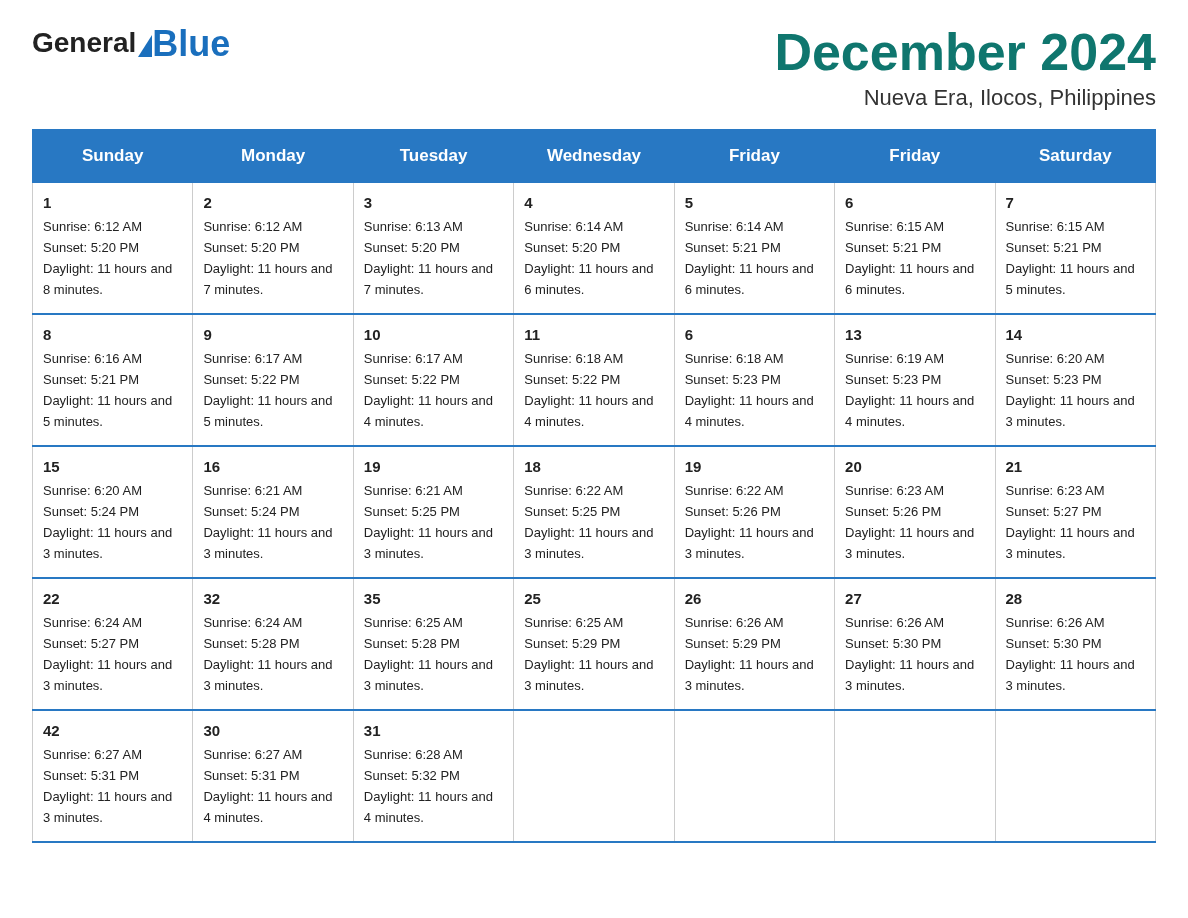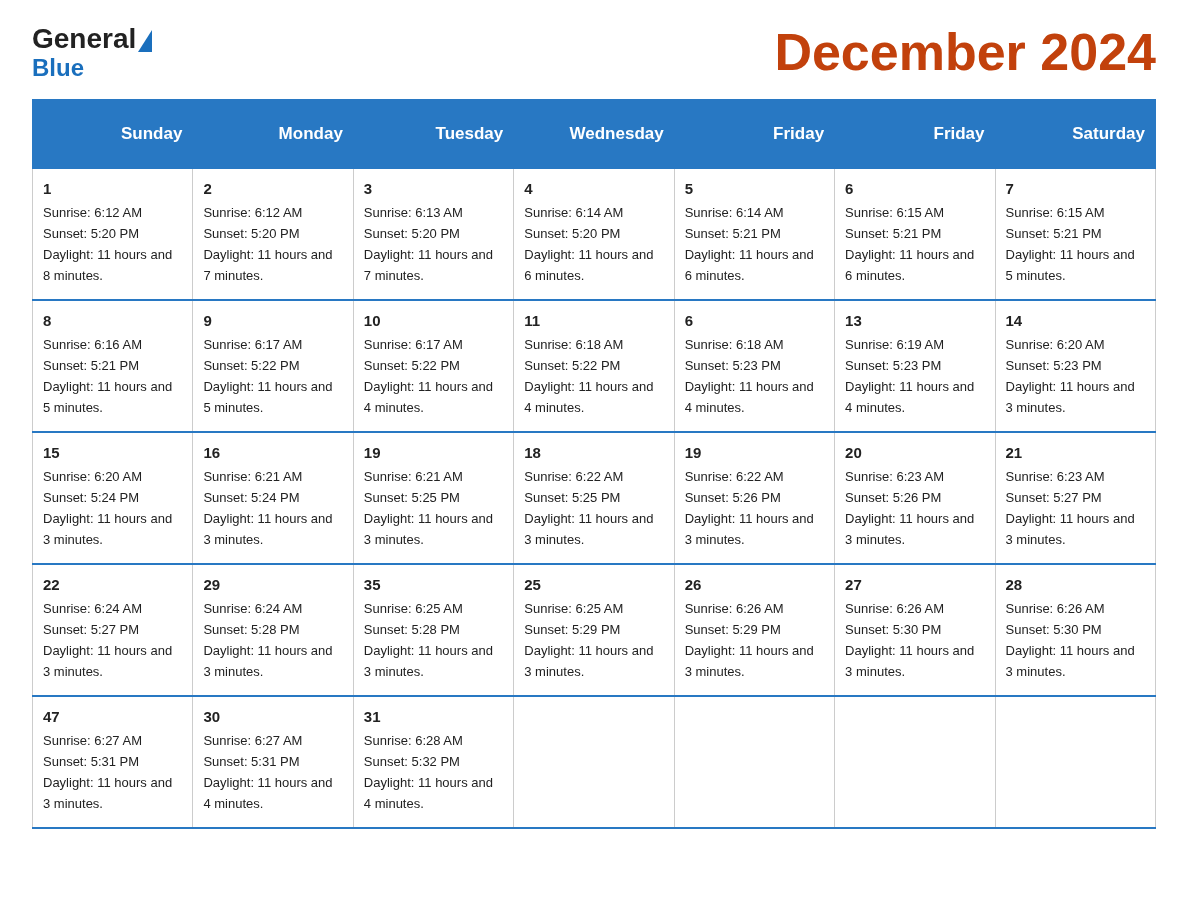--- a/index.html
+++ b/index.html
@@ -20,72 +20,72 @@
       display: flex;
       align-items: center;
       gap: 0;
     }
     .logo-text-general {
       font-size: 28px;
       font-weight: bold;
       color: #222;
     }
     .logo-text-blue {
-      font-size: 24px;
+      font-size: 36px;
       font-weight: bold;
       color: #1a6fbd;
     }
     .logo-triangle {
       width: 0;
       height: 0;
       border-left: 14px solid transparent;
       border-right: 0px solid transparent;
       border-bottom: 22px solid #1a6fbd;
       margin-left: 2px;
       margin-top: 4px;
       display: inline-block;
     }
     .logo-block {
       display: flex;
-      flex-direction: column;
+      flex-direction: row;
       line-height: 1.1;
     }
     .logo-line1 {
       display: flex;
       align-items: center;
     }
     .title-block {
       text-align: right;
     }
     .page-title {
       font-size: 52px;
       font-weight: bold;
-      color: #c2410c;
+      color: #0f766e;
       line-height: 1.1;
     }
     .page-subtitle {
       font-size: 22px;
       color: #333;
       margin-top: 4px;
     }
     table {
       width: 100%;
       border-collapse: collapse;
       table-layout: fixed;
     }
     thead tr {
       background-color: #2878c3;
     }
     thead th {
       color: #fff;
       font-size: 17px;
       font-weight: 600;
-      padding: 24px 10px;
+      padding: 16px 10px;
       border: 1px solid #2878c3;
-      text-align: right;
+      text-align: center;
     }
     tbody tr {
       border-bottom: 2px solid #2878c3;
     }
     tbody td {
       vertical-align: top;
       padding: 8px 10px 12px 10px;
       font-size: 13.5px;
       color: #222;
       border-right: 1px solid #ccc;
@@ -114,20 +114,21 @@
         <span class="logo-text-general">General</span>
         <span class="logo-triangle"></span>
       </div>
       <div>
         <span class="logo-text-blue">Blue</span>
       </div>
     </div>
   </div>
   <div class="title-block">
     <div class="page-title">December 2024</div>
+    <div class="page-subtitle">Nueva Era, Ilocos, Philippines</div>
   </div>
 </div>
 
 <table>
   <thead>
     <tr>
     <th>Sunday</th>
         <th>Monday</th>
         <th>Tuesday</th>
         <th>Wednesday</th>
@@ -159,29 +160,29 @@
         <td><span class="day-number">15</span><span class="day-info">Sunrise: 6:20 AM</span><br><span class="day-info">Sunset: 5:24 PM</span><br><span class="day-info">Daylight: 11 hours and 3 minutes.</span></td>
         <td><span class="day-number">16</span><span class="day-info">Sunrise: 6:21 AM</span><br><span class="day-info">Sunset: 5:24 PM</span><br><span class="day-info">Daylight: 11 hours and 3 minutes.</span></td>
         <td><span class="day-number">19</span><span class="day-info">Sunrise: 6:21 AM</span><br><span class="day-info">Sunset: 5:25 PM</span><br><span class="day-info">Daylight: 11 hours and 3 minutes.</span></td>
         <td><span class="day-number">18</span><span class="day-info">Sunrise: 6:22 AM</span><br><span class="day-info">Sunset: 5:25 PM</span><br><span class="day-info">Daylight: 11 hours and 3 minutes.</span></td>
         <td><span class="day-number">19</span><span class="day-info">Sunrise: 6:22 AM</span><br><span class="day-info">Sunset: 5:26 PM</span><br><span class="day-info">Daylight: 11 hours and 3 minutes.</span></td>
         <td><span class="day-number">20</span><span class="day-info">Sunrise: 6:23 AM</span><br><span class="day-info">Sunset: 5:26 PM</span><br><span class="day-info">Daylight: 11 hours and 3 minutes.</span></td>
         <td><span class="day-number">21</span><span class="day-info">Sunrise: 6:23 AM</span><br><span class="day-info">Sunset: 5:27 PM</span><br><span class="day-info">Daylight: 11 hours and 3 minutes.</span></td>
       </tr>
       <tr>
         <td><span class="day-number">22</span><span class="day-info">Sunrise: 6:24 AM</span><br><span class="day-info">Sunset: 5:27 PM</span><br><span class="day-info">Daylight: 11 hours and 3 minutes.</span></td>
-        <td><span class="day-number">29</span><span class="day-info">Sunrise: 6:24 AM</span><br><span class="day-info">Sunset: 5:28 PM</span><br><span class="day-info">Daylight: 11 hours and 3 minutes.</span></td>
+        <td><span class="day-number">32</span><span class="day-info">Sunrise: 6:24 AM</span><br><span class="day-info">Sunset: 5:28 PM</span><br><span class="day-info">Daylight: 11 hours and 3 minutes.</span></td>
         <td><span class="day-number">35</span><span class="day-info">Sunrise: 6:25 AM</span><br><span class="day-info">Sunset: 5:28 PM</span><br><span class="day-info">Daylight: 11 hours and 3 minutes.</span></td>
         <td><span class="day-number">25</span><span class="day-info">Sunrise: 6:25 AM</span><br><span class="day-info">Sunset: 5:29 PM</span><br><span class="day-info">Daylight: 11 hours and 3 minutes.</span></td>
         <td><span class="day-number">26</span><span class="day-info">Sunrise: 6:26 AM</span><br><span class="day-info">Sunset: 5:29 PM</span><br><span class="day-info">Daylight: 11 hours and 3 minutes.</span></td>
         <td><span class="day-number">27</span><span class="day-info">Sunrise: 6:26 AM</span><br><span class="day-info">Sunset: 5:30 PM</span><br><span class="day-info">Daylight: 11 hours and 3 minutes.</span></td>
         <td><span class="day-number">28</span><span class="day-info">Sunrise: 6:26 AM</span><br><span class="day-info">Sunset: 5:30 PM</span><br><span class="day-info">Daylight: 11 hours and 3 minutes.</span></td>
       </tr>
       <tr>
-        <td><span class="day-number">47</span><span class="day-info">Sunrise: 6:27 AM</span><br><span class="day-info">Sunset: 5:31 PM</span><br><span class="day-info">Daylight: 11 hours and 3 minutes.</span></td>
+        <td><span class="day-number">42</span><span class="day-info">Sunrise: 6:27 AM</span><br><span class="day-info">Sunset: 5:31 PM</span><br><span class="day-info">Daylight: 11 hours and 3 minutes.</span></td>
         <td><span class="day-number">30</span><span class="day-info">Sunrise: 6:27 AM</span><br><span class="day-info">Sunset: 5:31 PM</span><br><span class="day-info">Daylight: 11 hours and 4 minutes.</span></td>
         <td><span class="day-number">31</span><span class="day-info">Sunrise: 6:28 AM</span><br><span class="day-info">Sunset: 5:32 PM</span><br><span class="day-info">Daylight: 11 hours and 4 minutes.</span></td>
         <td></td>
         <td></td>
         <td></td>
         <td></td>
       </tr>
     </tbody>
 </table>
 

